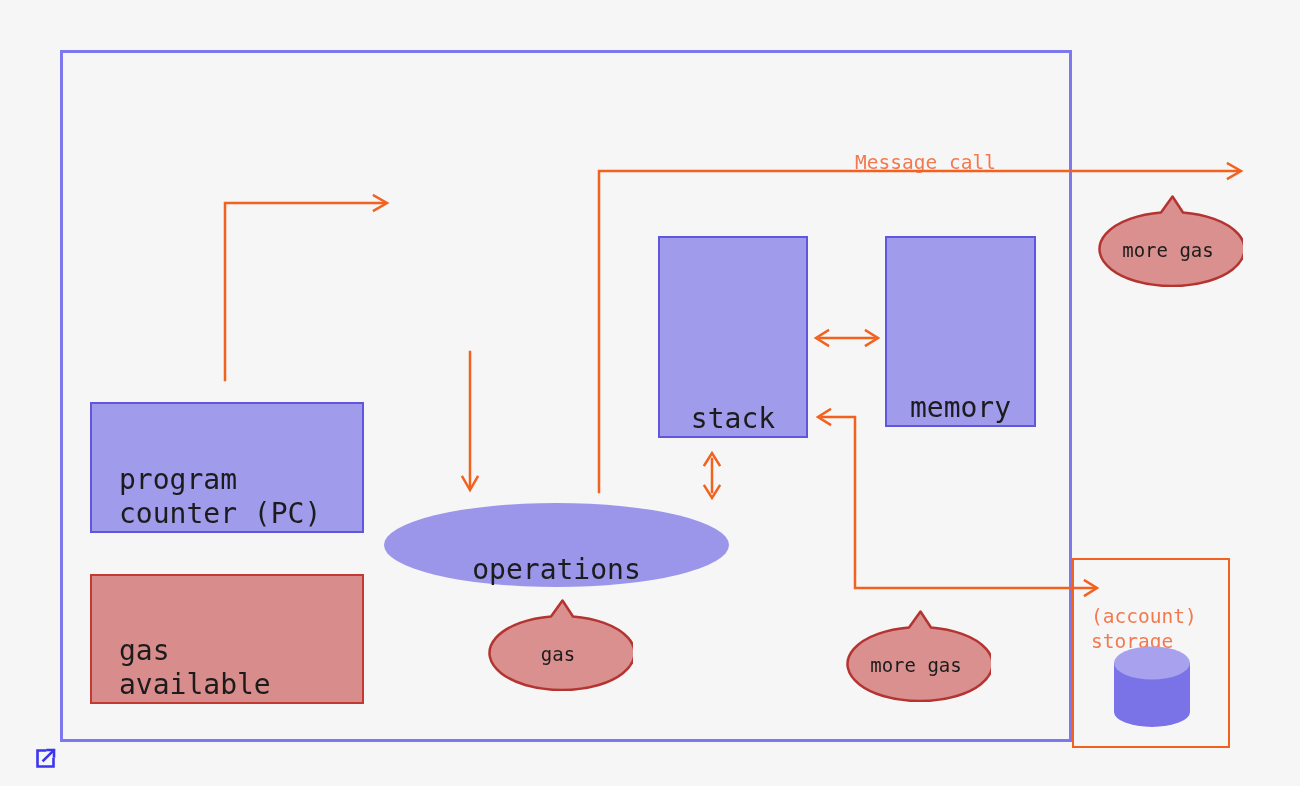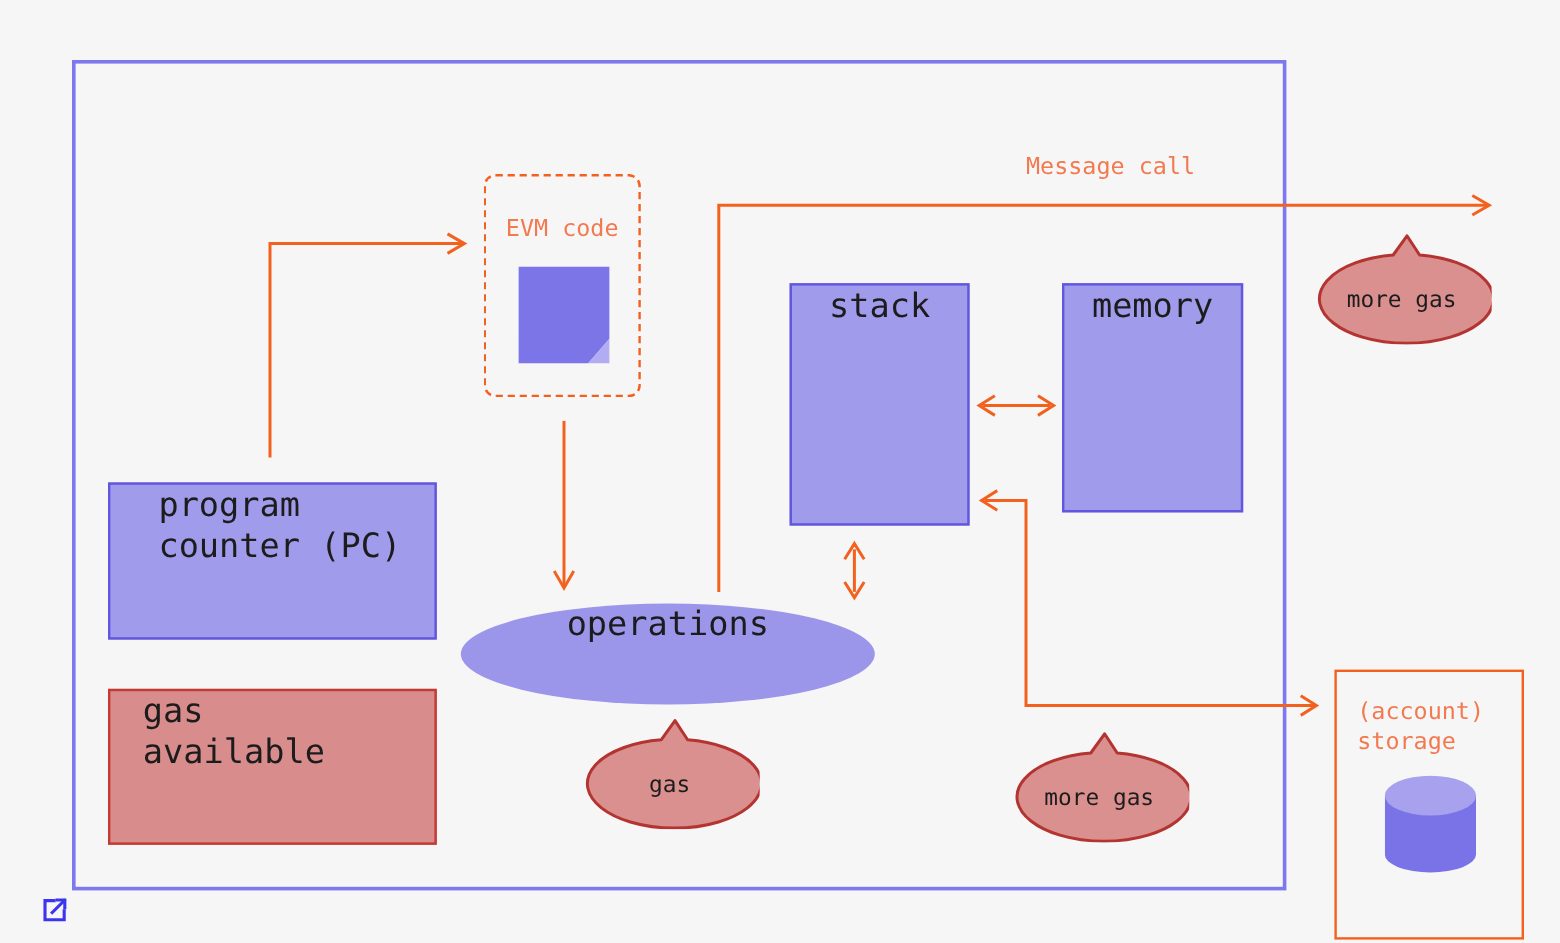--- a/index.html
+++ b/index.html
@@ -18,41 +18,41 @@
     font-family:"DejaVu Sans Mono","Liberation Mono",monospace;
     color:var(--ink);
   }
   .abs{position:absolute;}
   .boundary{
     left:60px; top:50px; width:1012px; height:692px;
     border:3px solid var(--bound); box-sizing:border-box;
   }
   .pre{white-space:pre-line;}
   .biglabel{font-size:28px; line-height:34px;}
-  .smalllabel{font-size:19.5px; line-height:24px;}
+  .smalllabel{font-size:19.5px; line-height:24px;margin-top:24px;}
 
-  .node{box-sizing:border-box; display:flex; align-items:flex-start;}
+  .node{box-sizing:border-box; display:flex; align-items:flex-end;}
   .pc-box{left:90px; top:402px; width:274px; height:131px;
-    background:var(--boxfill); border:2.5px solid var(--boxbrd); padding-left:40px;}
+    background:var(--boxfill); border:2.5px solid var(--boxbrd); padding-left:27px;}
   .gas-box{left:90px; top:574px; width:274px; height:130px;
     background:var(--gasfill); border:2.5px solid var(--gasbrd); padding-left:27px;}
   .stack-box{left:658px; top:236px; width:150px; height:202px;
     background:var(--boxfill); border:2.5px solid var(--boxbrd); justify-content:center;}
   .memory-box{left:885px; top:236px; width:151px; height:191px;
     background:var(--boxfill); border:2.5px solid var(--boxbrd); justify-content:center;}
   .operations-ellipse{left:384px; top:503px; width:345px; height:84px;
     background:var(--ellfill); border-radius:50%; justify-content:center;}
 
   .evm-box{left:403px; top:145px; width:131px; height:186px;
     border:2.5px dashed var(--orange); border-radius:10px; box-sizing:border-box;}
   .evm-box .lbl{position:absolute; left:0; top:32px; width:100%;
     text-align:center; color:var(--orange-text);}
   .evm-box .doc{position:absolute; left:27px; top:75px;}
 
-  .storage-box{left:1112px; top:558px; width:158px; height:225px;
+  .storage-box{left:1072px; top:558px; width:158px; height:190px;
     border:2.5px solid var(--orange); box-sizing:border-box;}
   .storage-box .lbl{position:absolute; left:17px; top:20px;
     color:var(--orange-text); line-height:25px;}
   .storage-box .db{position:absolute; left:40px; top:86px;}
 
   .msg-label{left:855px; top:127px; color:var(--orange-text);}
 
   .bubble{width:150px; height:92px;}
   .bubble svg{position:absolute; left:0; top:0;}
   .bubble .lbl{position:absolute; left:0; top:17px; width:150px; height:75px;
@@ -66,29 +66,20 @@
 </style>
 </head>
 <body>
 
 <div id="canvas">
 
   <div class="abs boundary"></div>
 
   <div class="abs msg-label smalllabel">Message call</div>
 
-  <div class="abs evm-box">
-    <div class="lbl smalllabel">EVM code</div>
-    <span class="doc">
-      <svg width="76" height="81" viewBox="0 0 76 81">
-        <path d="M0 0 H76 V60 L58 81 H0 Z" fill="#7c75e8"></path>
-        <path d="M76 60 L58 81 L76 81 Z" fill="#b2acf2"></path>
-      </svg>
-    </span>
-  </div>
 
   <div class="abs node pc-box">
     <div class="biglabel pre">program
 counter (PC)</div>
   </div>
 
   <div class="abs node gas-box">
     <div class="biglabel pre">gas
 available</div>
   </div>

